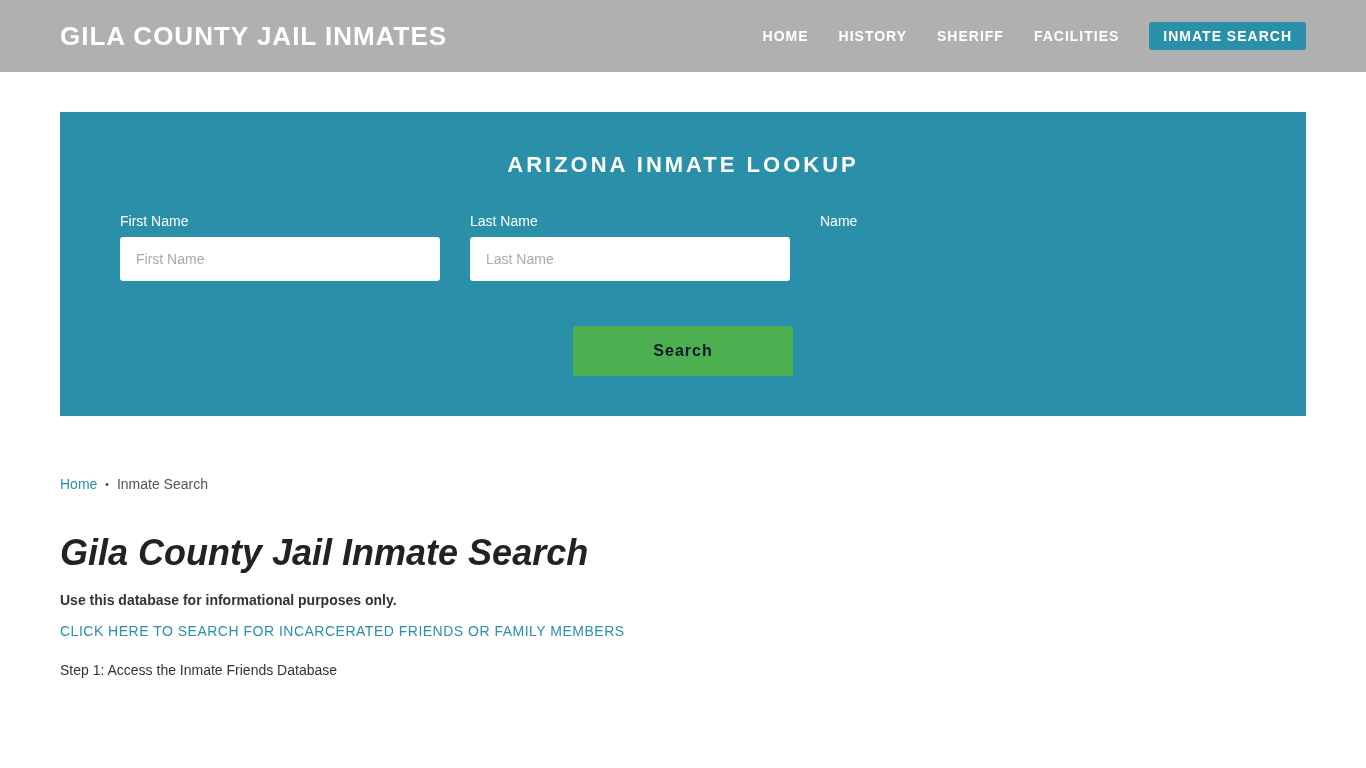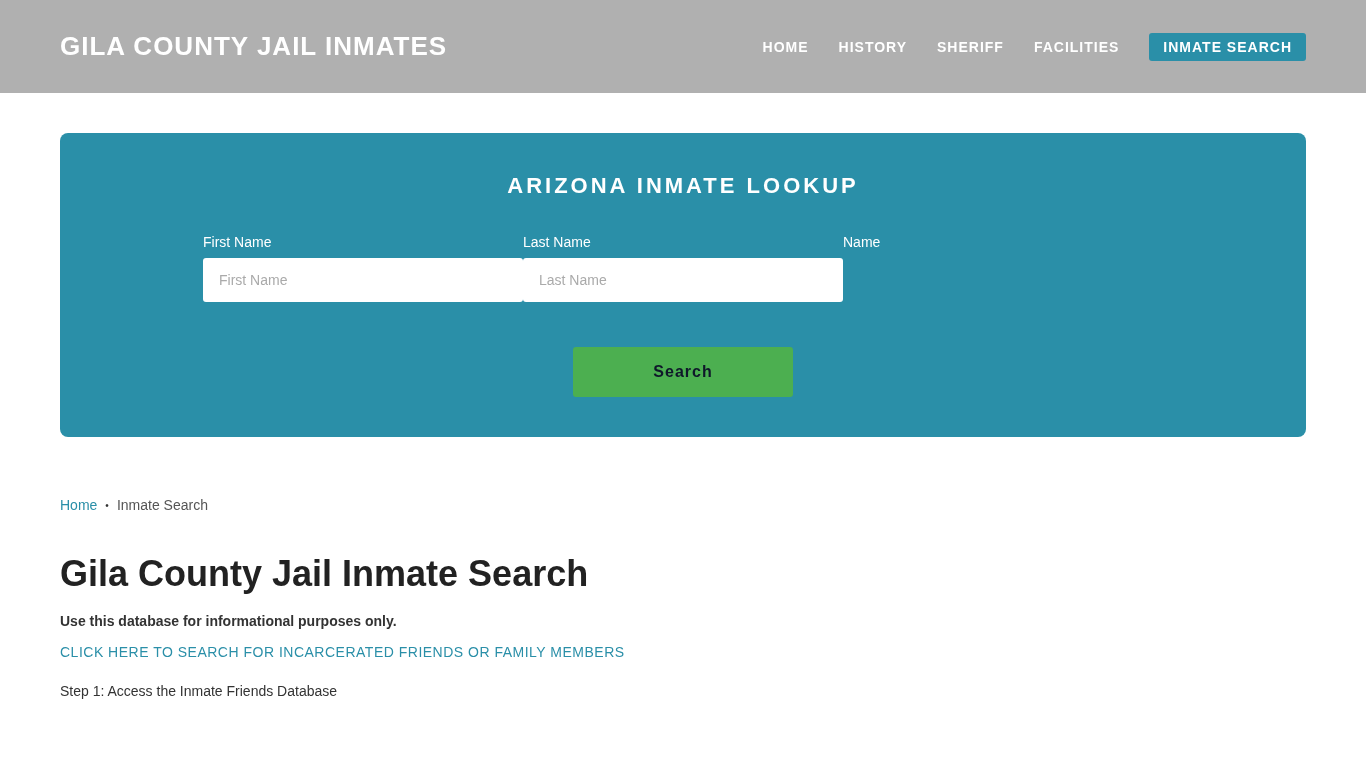--- a/index.html
+++ b/index.html
@@ -16,21 +16,21 @@
       min-height: 768px;
     }
 
     
     .header {
       background: #b0b0b0;
       display: flex;
       align-items: center;
       justify-content: space-between;
       padding: 0 60px;
-      height: 93px;
+      height: 72px;
     }
 
     .site-title {
       color: #ffffff;
       font-size: 26px;
       font-weight: 900;
       letter-spacing: 1px;
       text-transform: uppercase;
     }
 
@@ -54,21 +54,21 @@
       background: #2a8fa8;
       padding: 6px 14px;
       border-radius: 3px;
     }
 
     
     .search-banner {
       background: #2a8fa8;
       margin: 40px 60px;
       padding: 40px 60px;
-      border-radius: 8px;
+      border-radius: 0;
     }
 
     .search-banner-title {
       text-align: center;
       color: #ffffff;
       font-size: 22px;
       font-weight: 700;
       letter-spacing: 3px;
       text-transform: uppercase;
       margin-bottom: 35px;
@@ -76,22 +76,22 @@
 
     .search-form {
       display: flex;
       gap: 30px;
       align-items: flex-end;
       flex-direction: column;
     }
 
     .form-fields {
       display: flex;
+      gap: 30px;
       width: 100%;
-      justify-content: center;
     }
 
     .form-group {
       display: flex;
       flex-direction: column;
       gap: 8px;
       flex: 1;
       max-width: 320px;
     }
 
@@ -163,20 +163,21 @@
     
     .main-content {
       padding: 20px 60px 40px;
     }
 
     .page-title {
       font-size: 36px;
       font-weight: 700;
       color: #222;
       margin-bottom: 16px;
+      font-style: italic;
     }
 
     .info-text {
       font-size: 14px;
       font-weight: 700;
       color: #333;
       margin-bottom: 12px;
       line-height: 1.5;
     }
 

